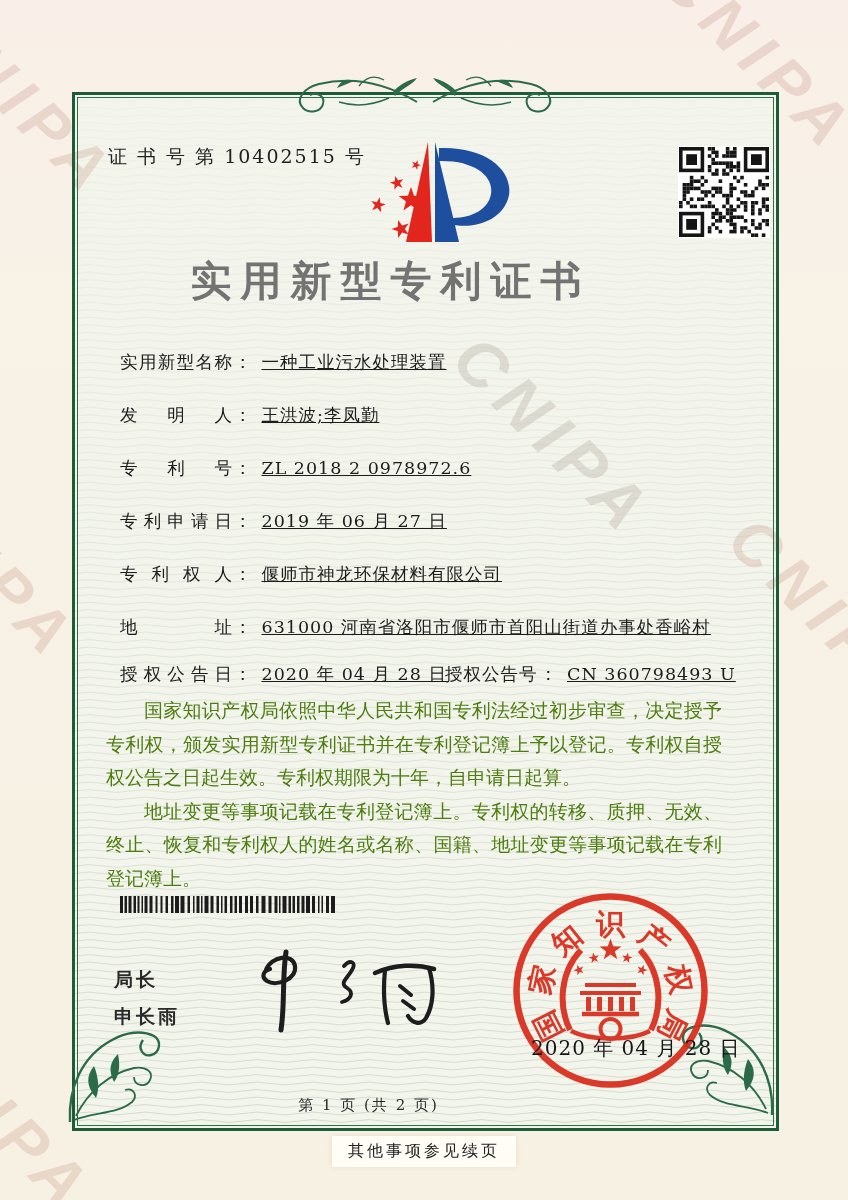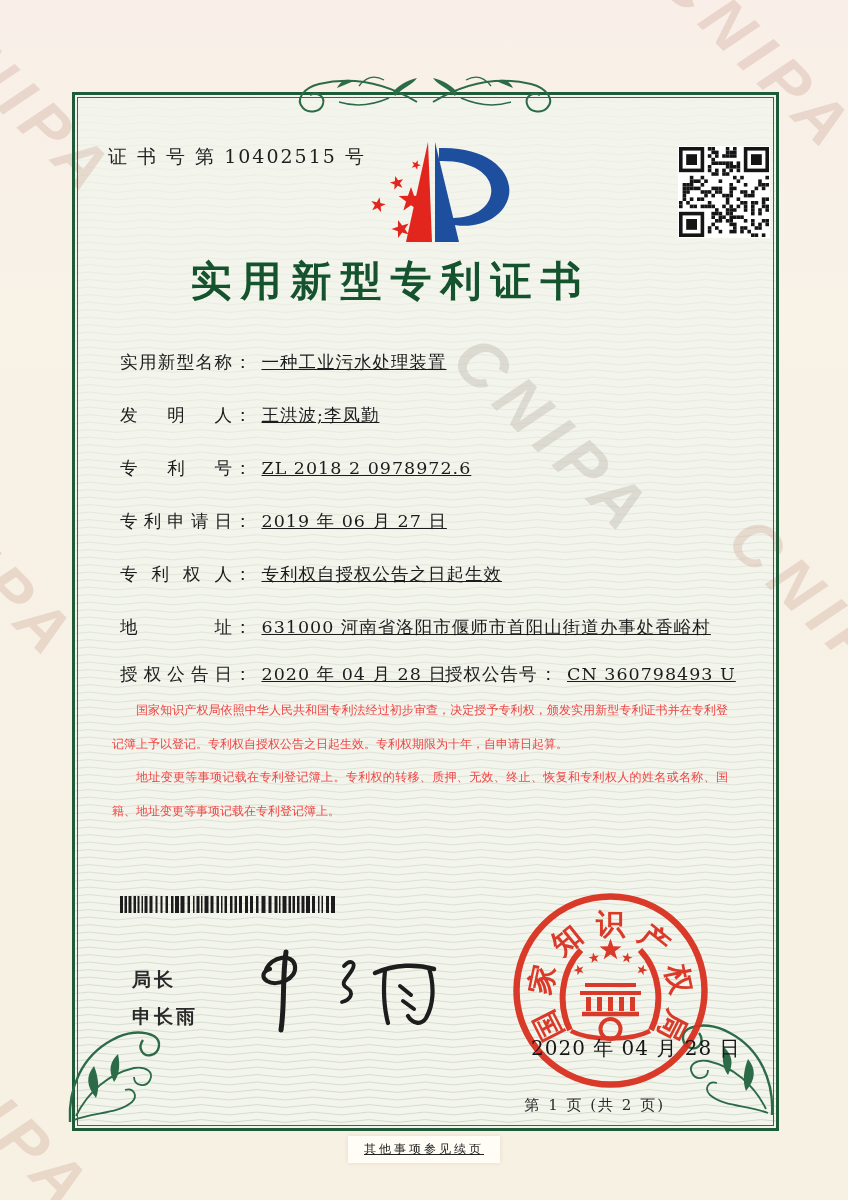--- a/index.html
+++ b/index.html
@@ -24,52 +24,52 @@
   #waves{position:absolute;left:0;top:0;}
 
   .ornament{position:absolute;z-index:3;}
 
   
   .content{position:absolute;inset:0;z-index:4;padding-left:31px;}
   .cert-no{position:absolute;left:108px;top:144px;font-size:19px;letter-spacing:2px;color:#1f1f1f;}
   .logo{position:absolute;left:352px;top:138px;}
   .qr{position:absolute;left:678px;top:146px;width:90px;height:90px;background:#fff;padding:1px;}
   .title{position:absolute;left:72px;top:254px;width:637px;text-align:center;
-      font-size:41px;font-weight:bold;letter-spacing:9px;color:#14532d;}
+      font-size:41px;font-weight:bold;letter-spacing:9px;color:#737373;}
 
   .fields{position:absolute;left:120px;top:350px;width:580px;font-size:17.5px;color:#1c1c1c;}
   .field-row{height:24px;margin-bottom:29px;white-space:nowrap;}
   .flabel{display:inline-flex;justify-content:space-between;width:112px;vertical-align:top;}
   .fcolon{display:inline-block;margin:0 10px 0 2px;}
   .fvalue{letter-spacing:1px;text-decoration:underline;}
 
   .grant-row{position:absolute;left:120px;top:662px;width:600px;font-size:17.5px;
       color:#1c1c1c;white-space:nowrap;}
   .grant2{position:absolute;left:325px;top:0;}
   .grant2 .g2label{letter-spacing:1px;}
 
-  .paras{position:absolute;left:112px;top:694px;width:616px;font-size:12px;
-      line-height:33.5px;color:#ef4444;text-align:justify;}
+  .paras{position:absolute;left:106px;top:694px;width:616px;font-size:19px;
+      line-height:33.5px;color:#4d7c0f;text-align:justify;}
   .paras p{margin:0;text-indent:2em;}
 
   .barcode{position:absolute;left:120px;top:896px;}
 
-  .signatory{position:absolute;left:132px;top:961px;font-size:19px;color:#2a2a2a;
+  .signatory{position:absolute;left:114px;top:961px;font-size:19px;color:#2a2a2a;
       letter-spacing:3px;line-height:37px;font-weight:600;}
   .signature{position:absolute;left:248px;top:938px;}
 
   .seal{position:absolute;left:508px;top:888px;}
   .seal-date{position:absolute;left:531px;top:1035px;font-size:20px;color:#161616;
       letter-spacing:1px;z-index:5;white-space:nowrap;}
 
-  .pagenum{position:absolute;left:72px;top:1096px;width:593px;text-align:right;
+  .pagenum{position:absolute;left:72px;top:1096px;width:593px;text-align:center;
       font-size:15px;letter-spacing:2px;color:#2b2b2b;}
   .contnote-wrap{position:absolute;left:0;top:1136px;width:848px;text-align:center;}
-  .contnote{display:inline-block;background:#fffdf6;padding:5px 16px;font-size:12px;
-      letter-spacing:3px;color:#222;box-shadow:0 0 4px rgba(180,160,130,.25);text-decoration:underline;}
+  .contnote{display:inline-block;background:#fffdf6;padding:5px 16px;font-size:16px;
+      letter-spacing:3px;color:#222;box-shadow:0 0 4px rgba(180,160,130,.25);}
 </style>
 </head>
 <body>
 
 <div id="page">
 
   <div class="frame-fill">
     <svg id="waves" width="701" height="1033">
         <path d="M0 6.0 q 14 -2.8 28 0 t 28 0 t 28 0 t 28 0 t 28 0 t 28 0 t 28 0 t 28 0 t 28 0 t 28 0 t 28 0 t 28 0 t 28 0 t 28 0 t 28 0 t 28 0 t 28 0 t 28 0 t 28 0 t 28 0 t 28 0 t 28 0 t 28 0 t 28 0 t 28 0 t 28 0" fill="none" stroke="#b4c7ae" stroke-width="0.8" opacity="0.10"></path>
         <path d="M0 13.5 q 14 -2.8 28 0 t 28 0 t 28 0 t 28 0 t 28 0 t 28 0 t 28 0 t 28 0 t 28 0 t 28 0 t 28 0 t 28 0 t 28 0 t 28 0 t 28 0 t 28 0 t 28 0 t 28 0 t 28 0 t 28 0 t 28 0 t 28 0 t 28 0 t 28 0 t 28 0 t 28 0" fill="none" stroke="#b4c7ae" stroke-width="0.8" opacity="0.11"></path>
@@ -479,21 +479,21 @@
             <span>利</span>
             <span>申</span>
             <span>请</span>
             <span>日</span>
           </span><span class="fcolon">：</span><span class="fvalue">2019 年 06 月 27 日</span></div>
         <div class="field-row"><span class="flabel">
             <span>专</span>
             <span>利</span>
             <span>权</span>
             <span>人</span>
-          </span><span class="fcolon">：</span><span class="fvalue">专利权自授权公告之日起生效</span></div>
+          </span><span class="fcolon">：</span><span class="fvalue">偃师市神龙环保材料有限公司</span></div>
         <div class="field-row"><span class="flabel">
             <span>地</span>
             <span>址</span>
           </span><span class="fcolon">：</span><span class="fvalue">631000 河南省洛阳市偃师市首阳山街道办事处香峪村</span></div>
       </div>
 
     <div class="grant-row">
       <span class="flabel">
           <span>授</span>
           <span>权</span>

